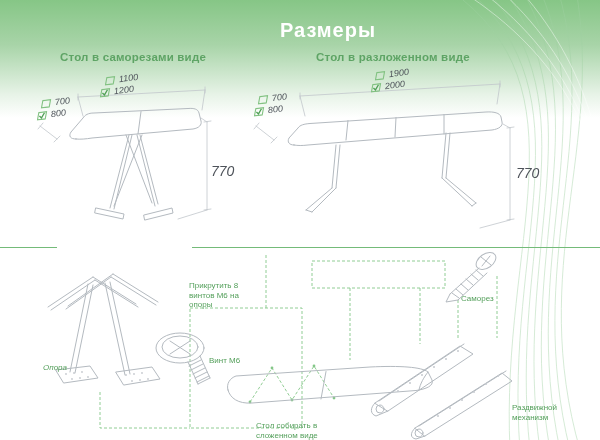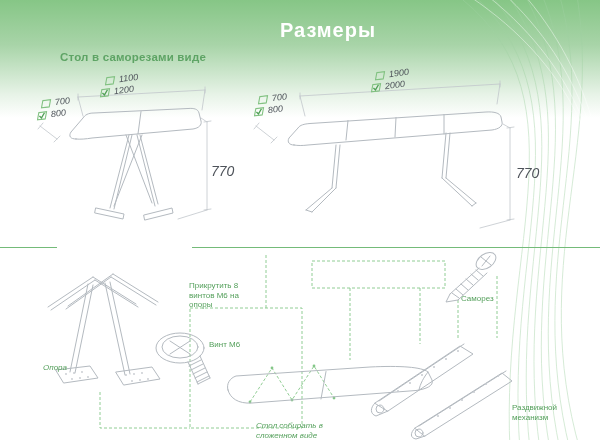--- a/index.html
+++ b/index.html
@@ -104,20 +104,21 @@
   </div>
   <div class="dim-row" style="left:36px;top:111px;">
     <svg width="12" height="9" viewBox="0 0 12 9">
       <path d="M3.2,1 H11 L8.8,8 H1 Z" fill="none" stroke="#82c282" stroke-width="1.1"></path>
       <path d="M3.4,4.4 L5.2,6.6 L8.8,1.8" fill="none" stroke="#4f9f55" stroke-width="1.3"></path>
       </svg>
     <span class="dim-num">800</span>
   </div>
   <div class="height-num" style="left:211px;top:163px;">770</div>
 
+  <div class="section-heading" style="left:316px;top:51px;">Стол в разложенном виде</div>
 
   <svg class="drawing" style="left:248px;top:70px;" width="272" height="170" viewBox="0 0 272 170">
     <g fill="none" stroke="#c2c6cb" stroke-width="0.8" stroke-linecap="round">
       <path d="M52,26 L252,14"></path>
         <path d="M52,23 L52,29"></path>
         <path d="M252,11 L252,17"></path>
       <path d="M52,26 L57,46"></path>
         <path d="M252,14 L249,34"></path>
       <path d="M8,56 L26,70"></path>
         <path d="M6,59 L11,53"></path>
@@ -299,17 +300,17 @@
         <circle cx="102" cy="72" r="1"></circle>
       <circle cx="114" cy="64" r="1"></circle>
         <circle cx="126" cy="56" r="1"></circle>
         <circle cx="138" cy="48" r="1"></circle>
     </g>
   </svg>
 
   <div class="small-label" style="left:189px;top:281px;width:72px;">Прикрутить 8 винтов М6 на опоры</div>
   <div class="small-label" style="left:461px;top:294px;">Саморез</div>
   <div class="small-label" style="left:43px;top:363px;font-style:italic;">Опора</div>
-  <div class="small-label" style="left:209px;top:340px;">Винт М6</div>
-  <div class="small-label" style="left:256px;top:421px;width:70px;font-style:italic;">Стол собирать в сложенном виде</div>
+  <div class="small-label" style="left:209px;top:356px;">Винт М6</div>
+  <div class="small-label" style="left:256px;top:421px;width:70px;">Стол собирать в сложенном виде</div>
   <div class="small-label" style="left:512px;top:403px;width:56px;">Раздвижной механизм</div>
 
 </div>
 
 </body></html>

